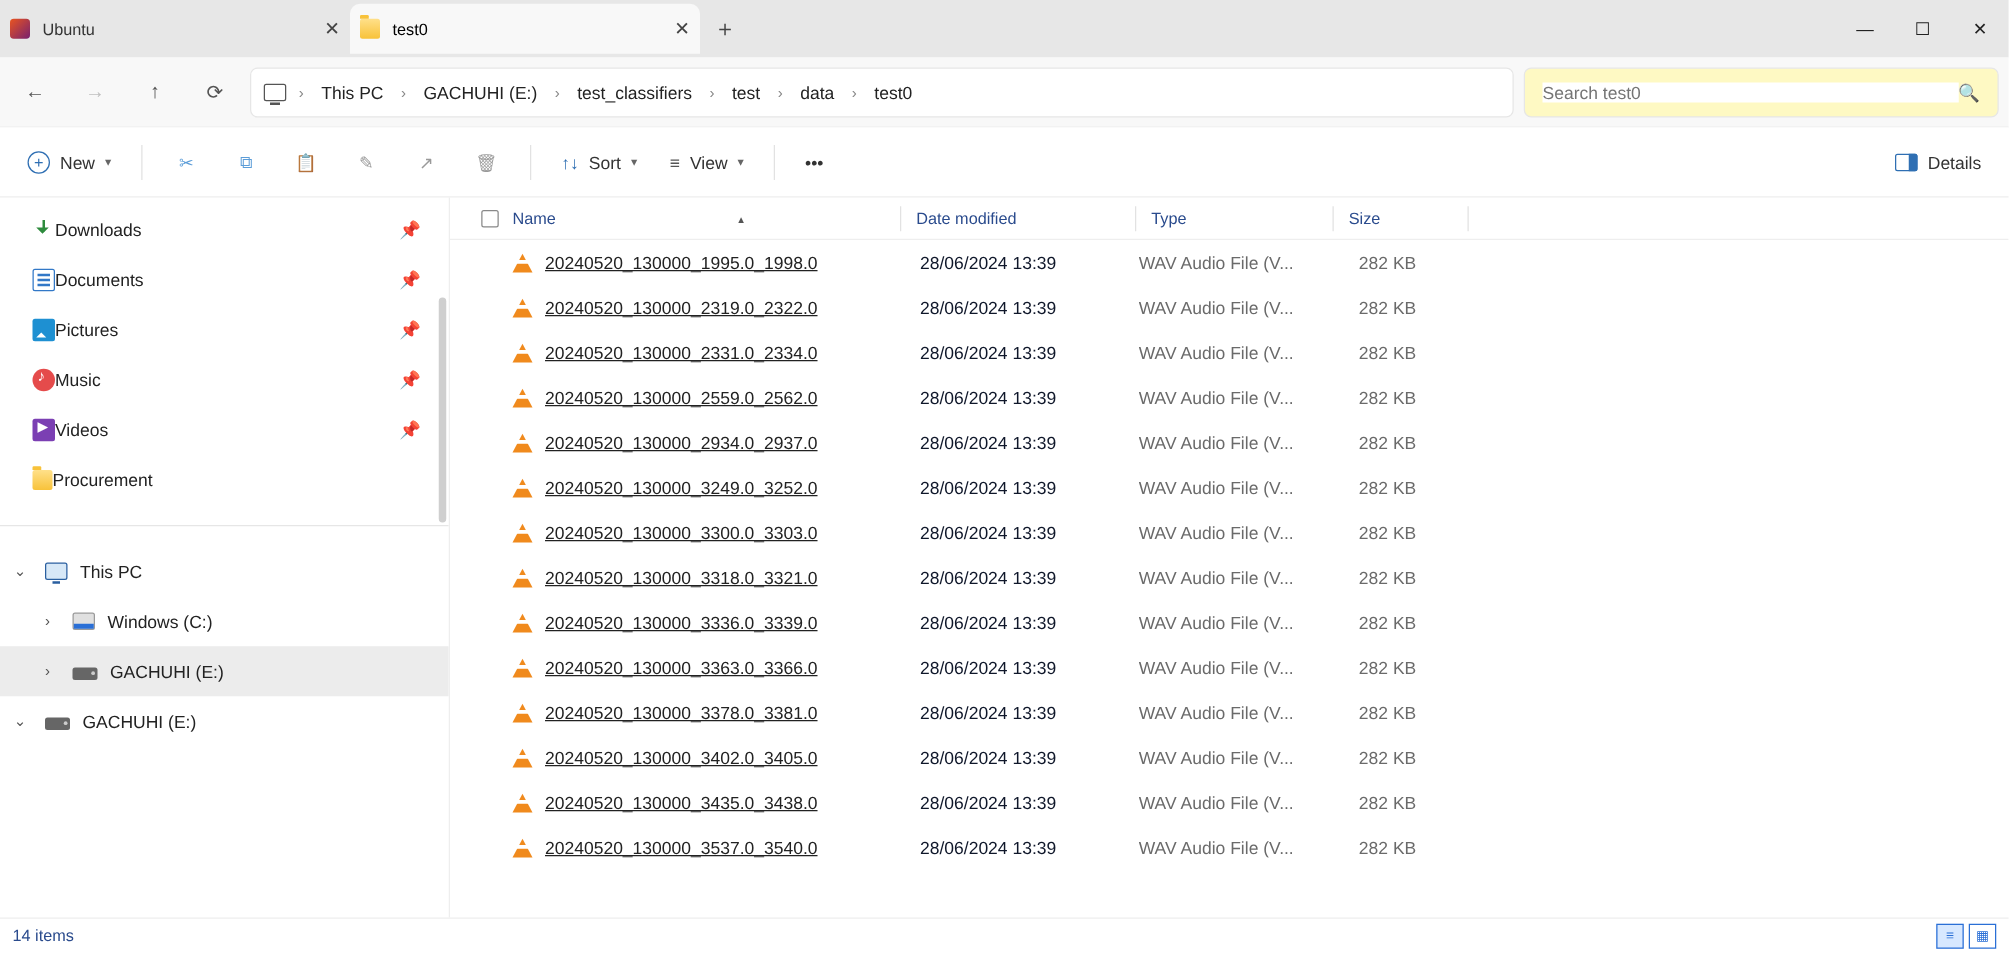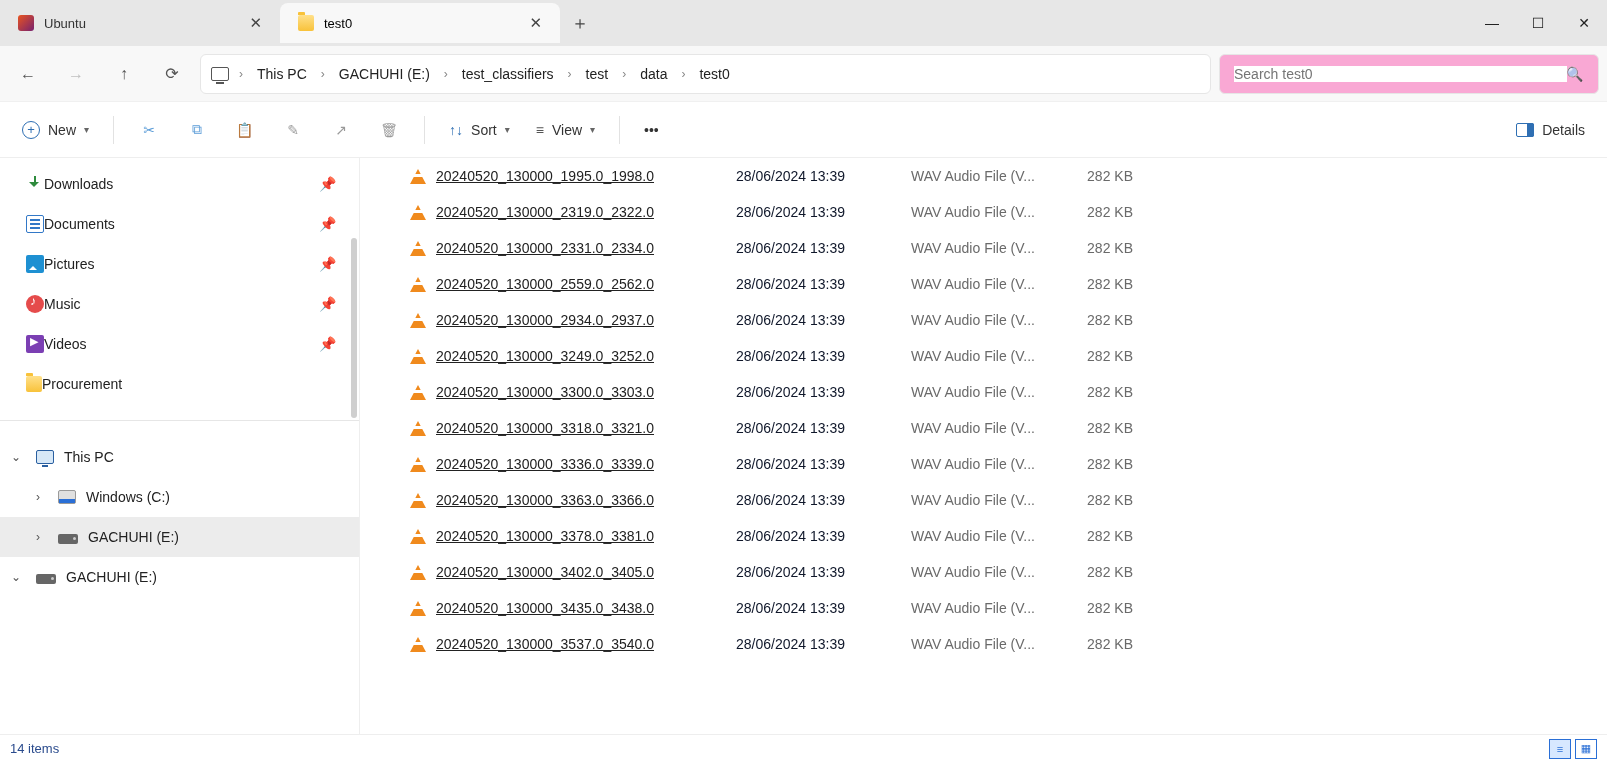--- a/index.html
+++ b/index.html
@@ -1,38 +1,38 @@
 <!DOCTYPE html>
 <html><head>
 <meta charset="utf-8">
 <style>
   * { box-sizing: border-box; margin: 0; padding: 0; font-family: "Segoe UI", sans-serif; }
   html, body { width: 1607px; height: 762px; overflow: hidden; background: #fff; color: #000; }
 
   
   .titlebar { display:flex; align-items:center; height:46px; background:#e7e7e7; }
-  .tab { display:flex; align-items:center; gap:10px; height:40px; padding:0 18px; min-width:280px; font-size:13px; position:relative; }
+  .tab { display:flex; align-items:center; gap:10px; height:40px; padding:0 8px; min-width:280px; font-size:13px; position:relative; }
   .tab.inactive { color:#333; }
   .tab.active { background:#f8f8f8; border-top-left-radius:8px; border-top-right-radius:8px; }
   .tab .close { margin-left:auto; font-size:15px; color:#444; }
   .new-tab { width:40px; text-align:center; font-size:18px; color:#444; }
   .win-controls { margin-left:auto; display:flex; }
   .win-btn { width:46px; height:46px; display:flex; align-items:center; justify-content:center; font-size:14px; color:#222; }
   .ubuntu-icon { width:16px; height:16px; display:inline-block; background:linear-gradient(135deg,#e95420,#77216f); border-radius:3px; }
   .folder-glyph { width:16px; height:16px; display:inline-block; background:linear-gradient(#ffe08a,#f8c23a); border-radius:2px; position:relative; }
   .folder-glyph::before{ content:""; position:absolute; top:-3px; left:0; width:7px; height:3px; background:#f8c23a; border-radius:1px 1px 0 0;}
 
   
   .navrow { display:flex; align-items:center; height:56px; background:#f8f8f8; padding:0 8px; gap:8px; border-bottom:1px solid #f0f0f0;}
   .nav-btn { width:40px; height:40px; display:flex; align-items:center; justify-content:center; color:#555; border-radius:4px; }
   .nav-btn.disabled { color:#bfbfbf; }
   .address { flex:1; display:flex; align-items:center; height:40px; background:#fff; border:1px solid #e6e6e6; border-radius:6px; padding:0 10px; gap:6px; font-size:14px; color:#222;}
   .crumb { padding:0 4px; white-space:nowrap; }
   .chev { color:#888; font-size:12px; padding:0 4px; }
-  .search { width:380px; height:40px; background:#f9a8d4; border:1px solid #e6e6e6; border-radius:6px; display:flex; align-items:center; padding:0 14px; color:#777; font-size:14px;}
+  .search { width:380px; height:40px; background:#fef9c3; border:1px solid #e6e6e6; border-radius:6px; display:flex; align-items:center; padding:0 14px; color:#777; font-size:14px;}
   .search input { border:none; outline:none; flex:1; font-size:14px; color:#222; }
   .monitor-ico { width:18px; height:14px; border:1.5px solid #555; border-radius:2px; position:relative; }
   .monitor-ico::after{ content:""; position:absolute; left:4px; right:4px; bottom:-4px; height:2px; background:#555;}
 
   
   .toolbar { display:flex; align-items:center; height:56px; padding:0 12px; gap:6px; border-bottom:1px solid #eee; background:#fff;}
   .tb-btn { height:40px; padding:0 10px; display:flex; align-items:center; gap:8px; color:#333; font-size:14px; border-radius:4px;}
   .tb-btn.icon-only { width:42px; justify-content:center; color:#5c9dd8; }
   .tb-btn.muted { color:#9a9a9a; }
   .tb-sep { width:1px; height:28px; background:#e2e2e2; margin:0 8px;}
@@ -241,20 +241,36 @@
         </div>
         <div class="tree-item">
           <span class="tree-chevron">⌄</span>
           <span class="ico ico-drive"></span>
           <span>GACHUHI (E:)</span>
         </div>
       </div>
   </div>
 
   <div class="content">
+    <div class="col-headers">
+      <div class="cb">
+          <span></span>
+        </div>
+      <div class="col-name">
+        <span>Name</span>
+        <span class="sort-ind">▴</span>
+      </div>
+      <div class="hdr-sep"></div>
+      <div class="col-date"><span>Date modified</span></div>
+      <div class="hdr-sep"></div>
+      <div class="col-type"><span>Type</span></div>
+      <div class="hdr-sep"></div>
+      <div class="col-size"><span>Size</span></div>
+      <div class="hdr-sep"></div>
+    </div>
     <div class="files" id="file-list">
         <div class="row">
           <span class="cb"></span>
           <span class="vlc"></span>
           <span class="name">20240520_130000_1995.0_1998.0</span>
           <span class="date">28/06/2024 13:39</span>
           <span class="type">WAV Audio File (V...</span>
           <span class="size">282 KB</span>
         </div>
         <div class="row">

